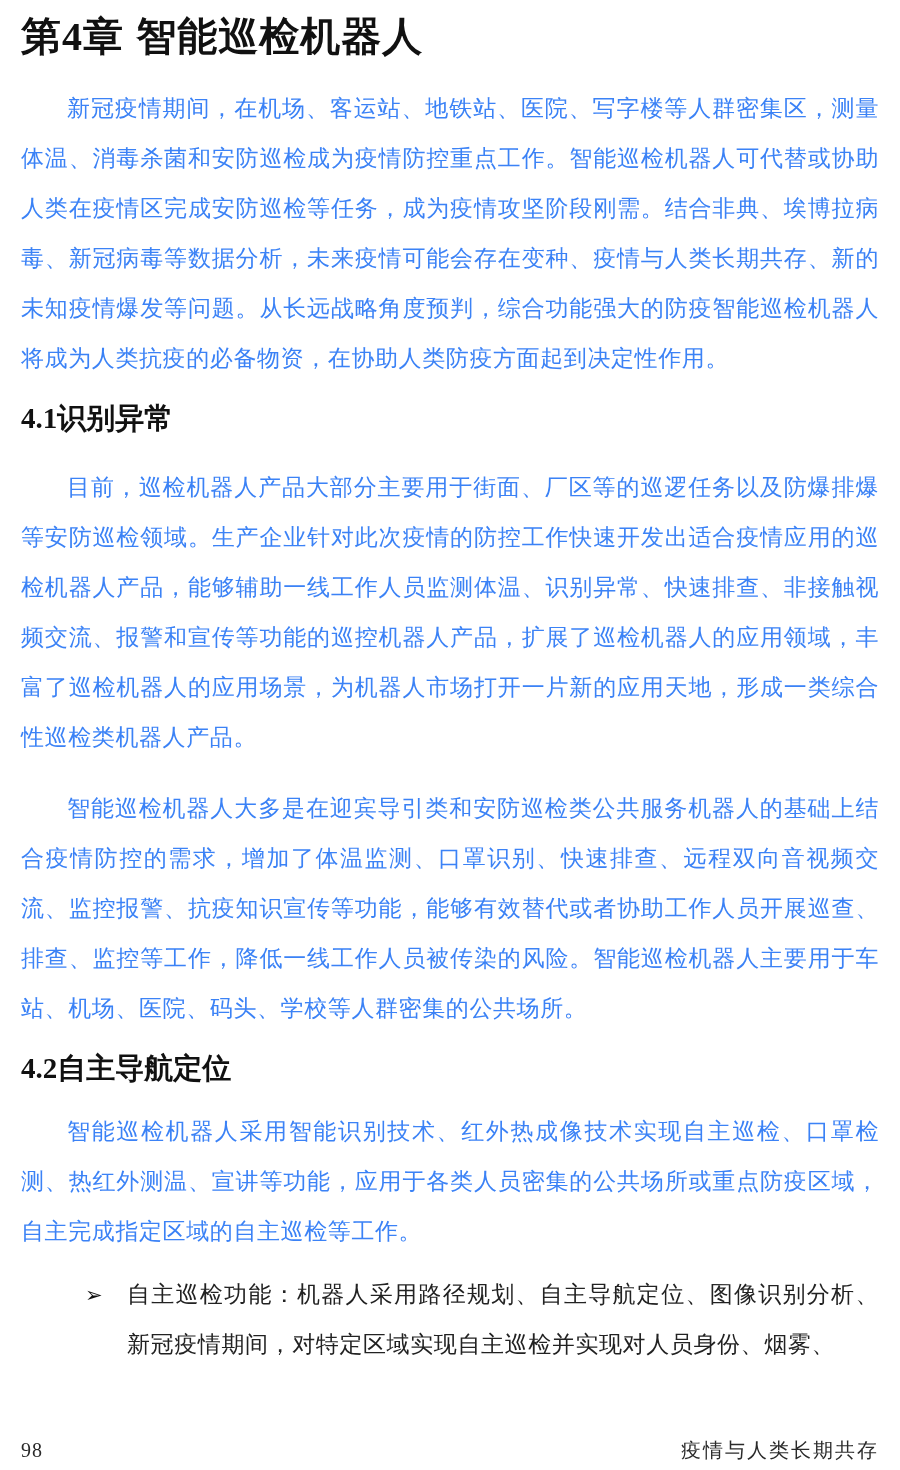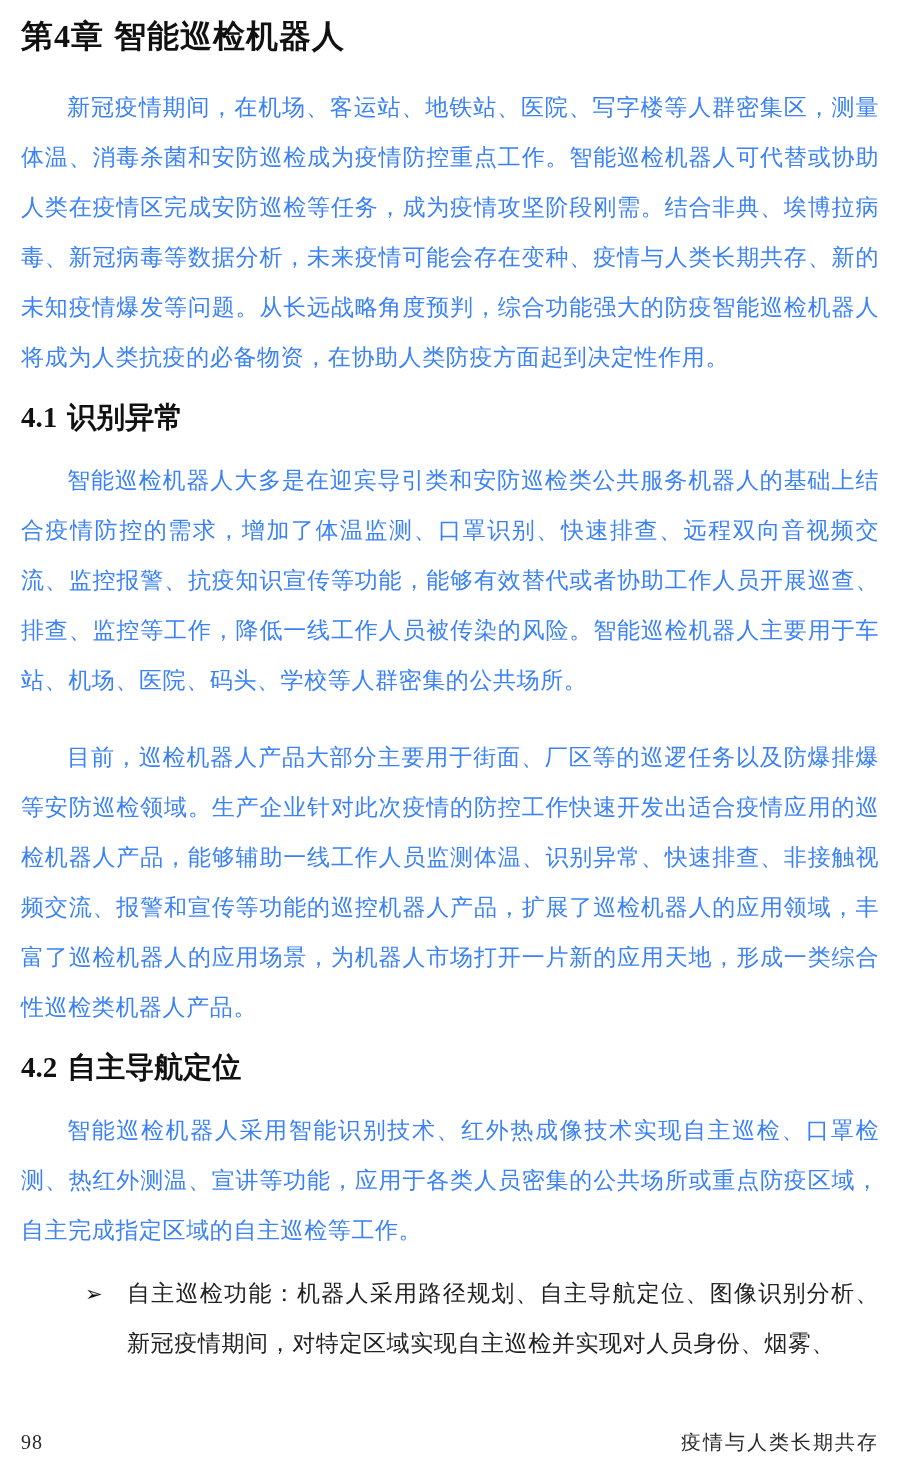--- a/index.html
+++ b/index.html
@@ -15,21 +15,21 @@
   .page {
     position: relative;
     width: 900px;
     height: 1470px;
     padding: 10px 21px 0 21px;
   }
   
   h1.chapter-heading {
     font-family: "Liberation Sans", "DejaVu Sans", sans-serif;
     font-weight: bold;
-    font-size: 32px;
+    font-size: 40px;
     line-height: 48px;
     letter-spacing: 1px;
     color: #111;
     margin: 2px 0 12px 0;
     white-space: nowrap;
   }
   h1.chapter-heading .serif-num {
     font-family: "Liberation Serif", "DejaVu Serif", serif;
     font-weight: bold;
   }
@@ -39,21 +39,20 @@
     font-weight: bold;
     font-size: 29px;
     line-height: 36px;
     color: #111;
     margin: 16px 0 0 0;
     white-space: nowrap;
   }
   h2.section-heading .serif-num {
     font-family: "Liberation Serif", "DejaVu Serif", serif;
     font-weight: bold;
-    margin-right: 10px;
     text-align: center;
   }
   
   p.para {
     font-size: 23px;
     line-height: 50px;
     letter-spacing: 0.6px;
     text-align: justify;
     text-indent: 2em;
     color: #3b82f6;
@@ -81,44 +80,44 @@
     line-height: 50px;
     letter-spacing: 0.6px;
     text-align: justify;
     color: #222;
   }
   
   .footer {
     position: absolute;
     left: 21px;
     right: 21px;
-    bottom: 14px;
+    bottom: 6px;
     display: flex;
     justify-content: space-between;
     align-items: baseline;
     font-size: 20px;
     color: #2a2a2a;
   }
   .footer .page-num { letter-spacing: 1px; }
   .footer .org { letter-spacing: 2px; }
 </style>
 </head>
 <body>
 
 <div class="page">
 
   <h1 class="chapter-heading"><span class="cjk">第</span><span class="serif-num">4</span><span class="cjk">章</span><span> </span><span>智能巡检机器人</span></h1>
 
   <p class="para intro">新冠疫情期间，在机场、客运站、地铁站、医院、写字楼等人群密集区，测量体温、消毒杀菌和安防巡检成为疫情防控重点工作。智能巡检机器人可代替或协助人类在疫情区完成安防巡检等任务，成为疫情攻坚阶段刚需。结合非典、埃博拉病毒、新冠病毒等数据分析，未来疫情可能会存在变种、疫情与人类长期共存、新的未知疫情爆发等问题。从长远战略角度预判，综合功能强大的防疫智能巡检机器人将成为人类抗疫的必备物资，在协助人类防疫方面起到决定性作用。</p>
 
   <h2 class="section-heading"><span class="serif-num">4.1</span><span>识别异常</span></h2>
 
+  <p class="para follow">目前，巡检机器人产品大部分主要用于街面、厂区等的巡逻任务以及防爆排爆等安防巡检领域。生产企业针对此次疫情的防控工作快速开发出适合疫情应用的巡检机器人产品，能够辅助一线工作人员监测体温、识别异常、快速排查、非接触视频交流、报警和宣传等功能的巡控机器人产品，扩展了巡检机器人的应用领域，丰富了巡检机器人的应用场景，为机器人市场打开一片新的应用天地，形成一类综合性巡检类机器人产品。</p>
+
   <p class="para">智能巡检机器人大多是在迎宾导引类和安防巡检类公共服务机器人的基础上结合疫情防控的需求，增加了体温监测、口罩识别、快速排查、远程双向音视频交流、监控报警、抗疫知识宣传等功能，能够有效替代或者协助工作人员开展巡查、排查、监控等工作，降低一线工作人员被传染的风险。智能巡检机器人主要用于车站、机场、医院、码头、学校等人群密集的公共场所。</p>
-
-  <p class="para follow">目前，巡检机器人产品大部分主要用于街面、厂区等的巡逻任务以及防爆排爆等安防巡检领域。生产企业针对此次疫情的防控工作快速开发出适合疫情应用的巡检机器人产品，能够辅助一线工作人员监测体温、识别异常、快速排查、非接触视频交流、报警和宣传等功能的巡控机器人产品，扩展了巡检机器人的应用领域，丰富了巡检机器人的应用场景，为机器人市场打开一片新的应用天地，形成一类综合性巡检类机器人产品。</p>
 
   <h2 class="section-heading"><span class="serif-num">4.2</span><span>自主导航定位</span></h2>
 
   <p class="para">智能巡检机器人采用智能识别技术、红外热成像技术实现自主巡检、口罩检测、热红外测温、宣讲等功能，应用于各类人员密集的公共场所或重点防疫区域，自主完成指定区域的自主巡检等工作。</p>
 
   <div class="bullet-list">
     <div class="bullet-item">
       <span class="marker">➢</span>
       <span class="bullet-text">自主巡检功能：机器人采用路径规划、自主导航定位、图像识别分析、新冠疫情期间，对特定区域实现自主巡检并实现对人员身份、烟雾、</span>
     </div>

